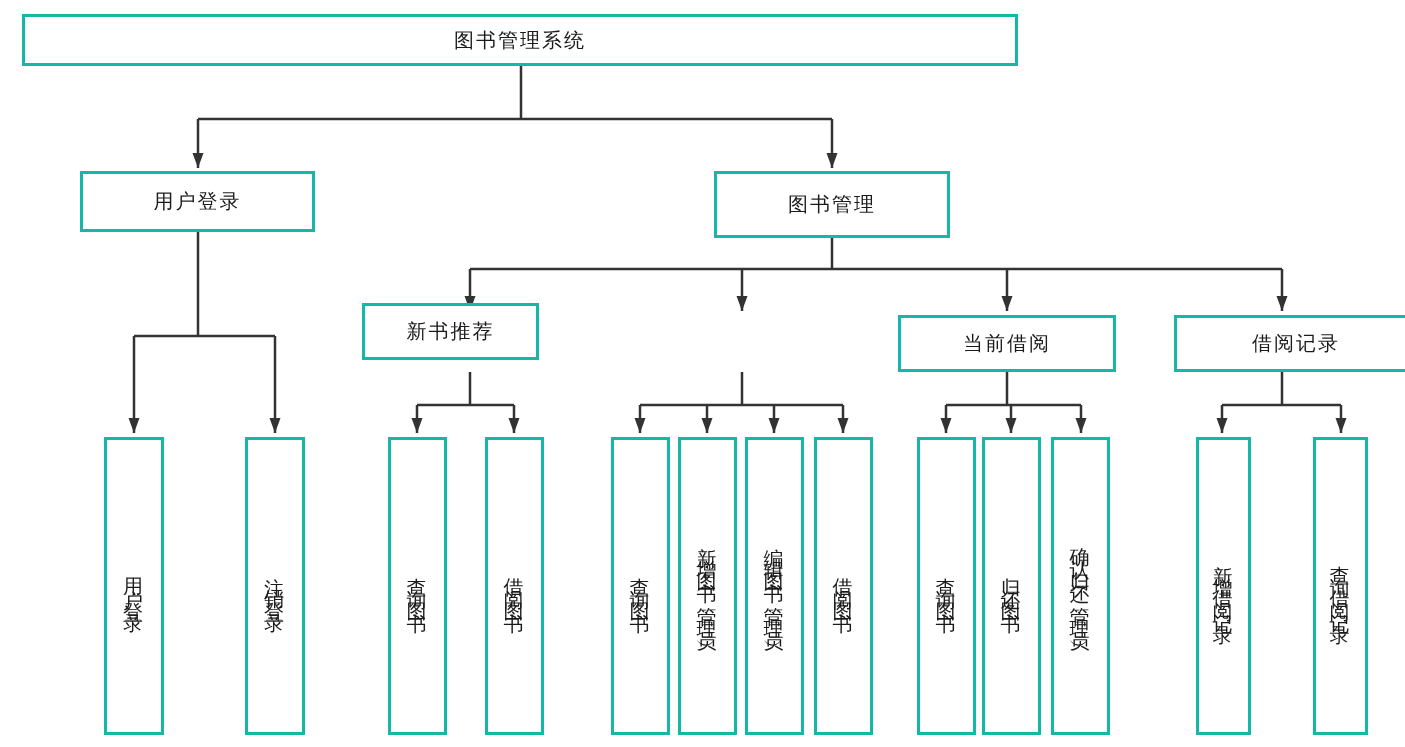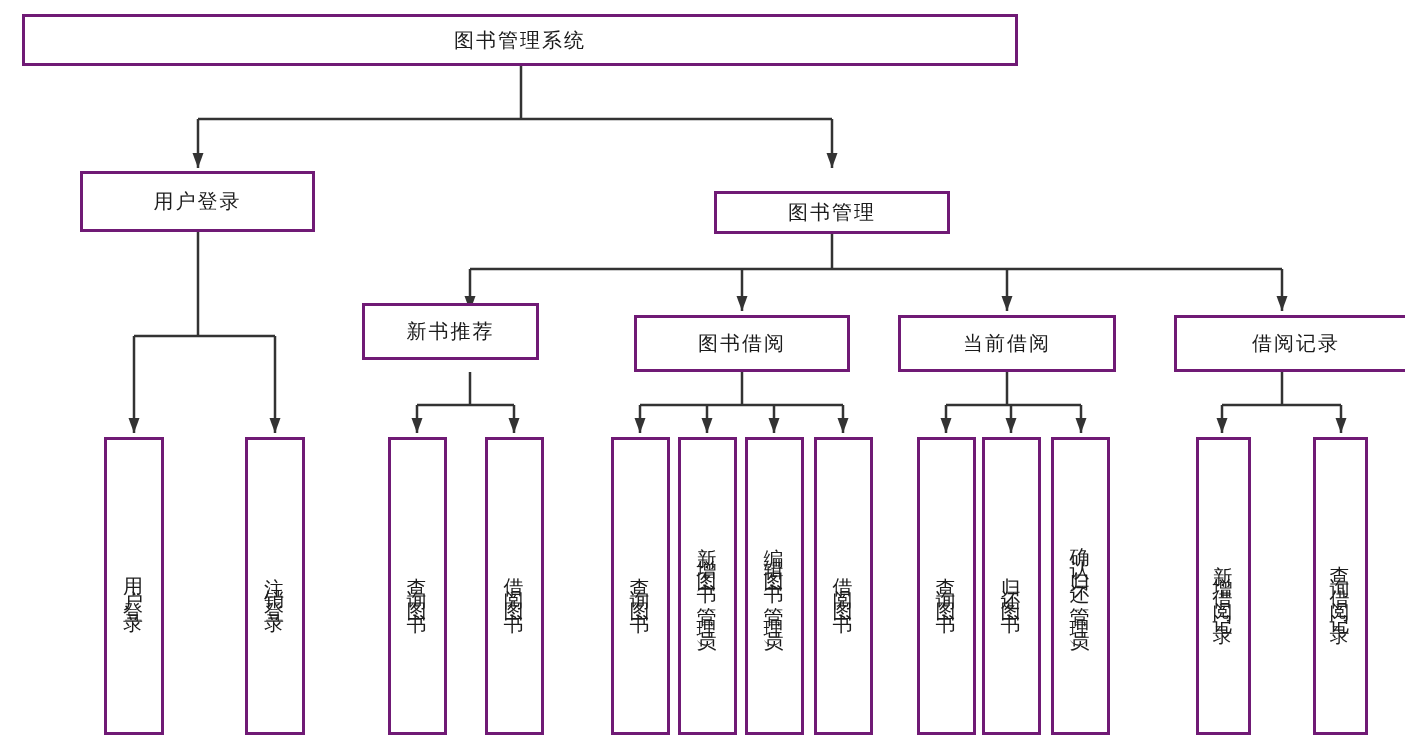--- a/index.html
+++ b/index.html
@@ -13,42 +13,42 @@
   }
   #connectors {
     position: absolute;
     left: 0; top: 0;
     width: 1405px; height: 747px;
     pointer-events: none;
   }
   .box {
     position: absolute;
     background: #ffffff;
-    border: 3px solid #701a75;
+    border: 3px solid #14b8a6;
     box-sizing: border-box;
     display: flex;
     align-items: center;
     justify-content: center;
   }
   .box span {
     color: #1b1b1b;
     font-size: 20px;
     letter-spacing: 2px;
     white-space: nowrap;
   }
   .leaf span {
     writing-mode: vertical-rl;
     text-orientation: mixed;
     letter-spacing: 12px;
     white-space: normal;
   }
   
   .n-root   { left: 22px;   top: 14px;  width: 996px; height: 52px; }
   .n-b0     { left: 80px;   top: 171px; width: 235px; height: 61px; }
-  .n-b1     { left: 714px;  top: 171px; width: 236px; height: 43px; margin-top: 20px; }
+  .n-b1     { left: 714px;  top: 171px; width: 236px; height: 67px; }
   .n-m0     { left: 362px;  top: 303px; width: 177px; height: 57px; }
   .n-m1     { left: 634px;  top: 315px; width: 216px; height: 57px; }
   .n-m2     { left: 898px;  top: 315px; width: 218px; height: 57px; }
   .n-m3     { left: 1174px; top: 315px; width: 244px; height: 57px; }
   .leaf     { top: 437px; height: 298px; }
   .n-l-a0   { left: 104px;  width: 60px; }
   .n-l-a1   { left: 245px;  width: 60px; }
   .n-l-b0   { left: 388px;  width: 59px; }
   .n-l-b1   { left: 485px;  width: 59px; }
   .n-l-c0   { left: 611px;  width: 59px; }
@@ -132,23 +132,20 @@
   <div class="box n-b0">
     <span>用户登录</span>
   </div>
   <div class="box n-b1">
     <span>图书管理</span>
   </div>
 
   <div class="box n-m0">
     <span>新书推荐</span>
   </div>
-  <div class="box n-m1">
-    <span>图书借阅</span>
-  </div>
   <div class="box n-m2">
     <span>当前借阅</span>
   </div>
   <div class="box n-m3">
     <span>借阅记录</span>
   </div>
 
   <div class="box leaf n-l-a0">
     <span>用户登录</span>
   </div>

